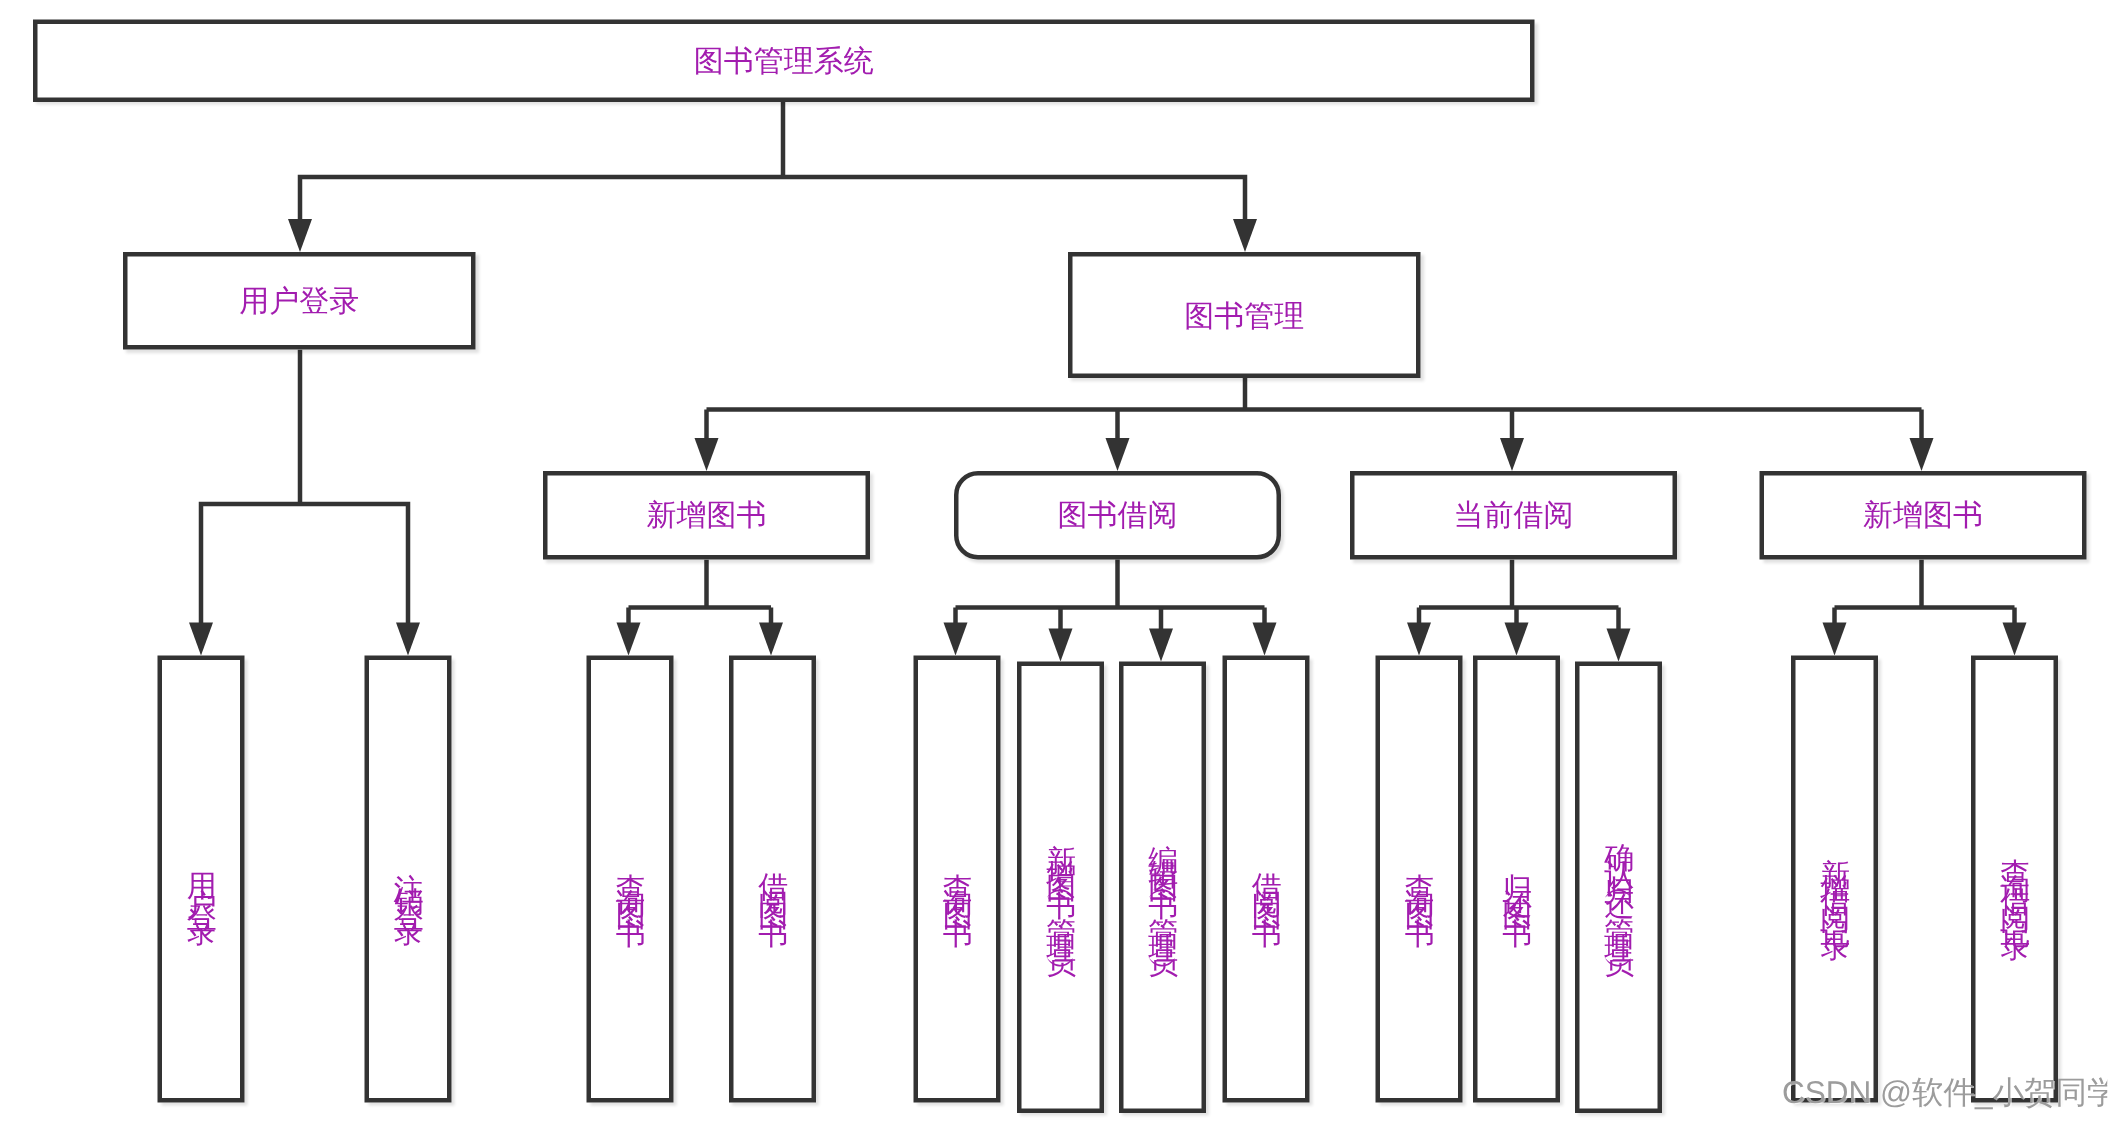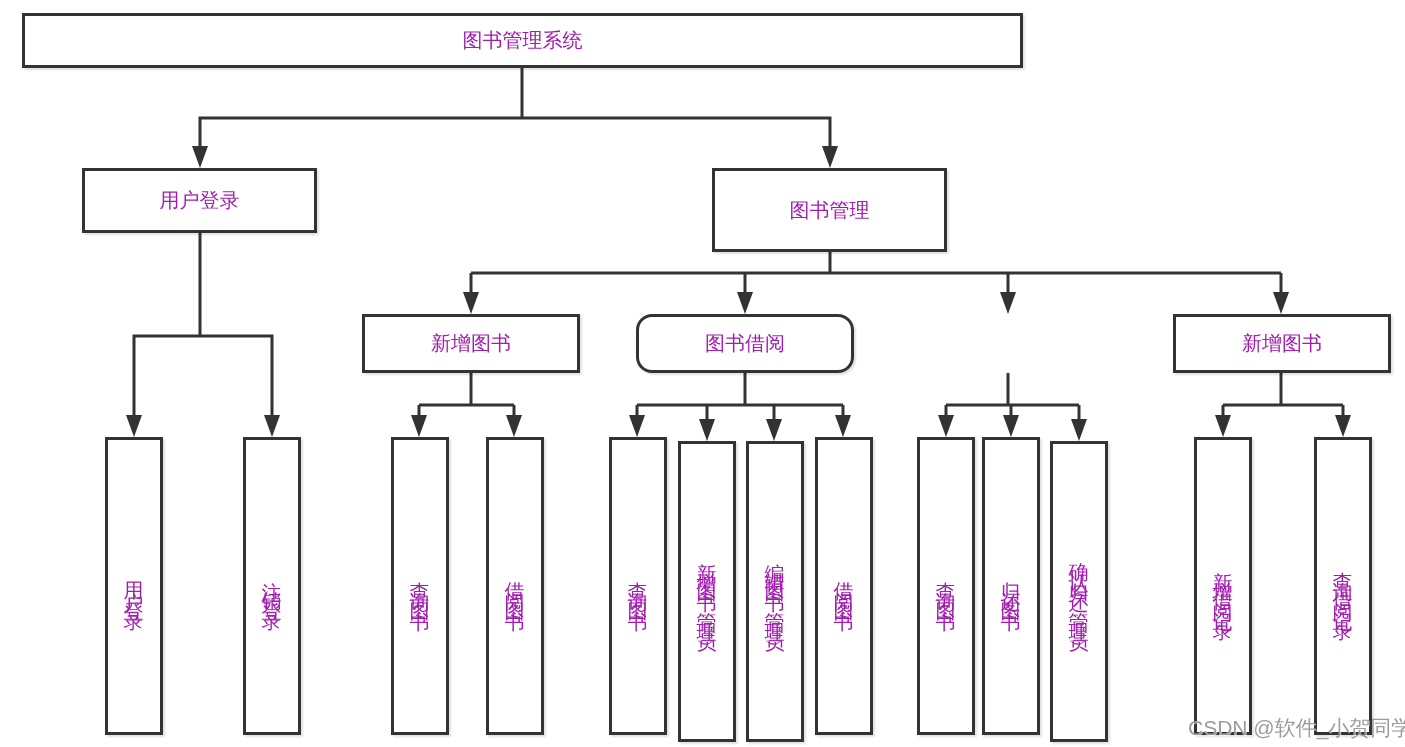--- a/index.html
+++ b/index.html
@@ -134,20 +134,23 @@
   <div class="node n-l2b">
     <span class="label">图书管理</span>
   </div>
 
   <div class="node n-l3a">
     <span class="label">新增图书</span>
   </div>
   <div class="node n-l3b">
     <span class="label">图书借阅</span>
   </div>
+  <div class="node n-l3c">
+    <span class="label">当前借阅</span>
+  </div>
   <div class="node n-l3d">
     <span class="label">新增图书</span>
   </div>
 
   <div class="node vnode v1">
     <span class="label">用户登录</span>
   </div>
   <div class="node vnode v2">
     <span class="label">注销登录</span>
   </div>

